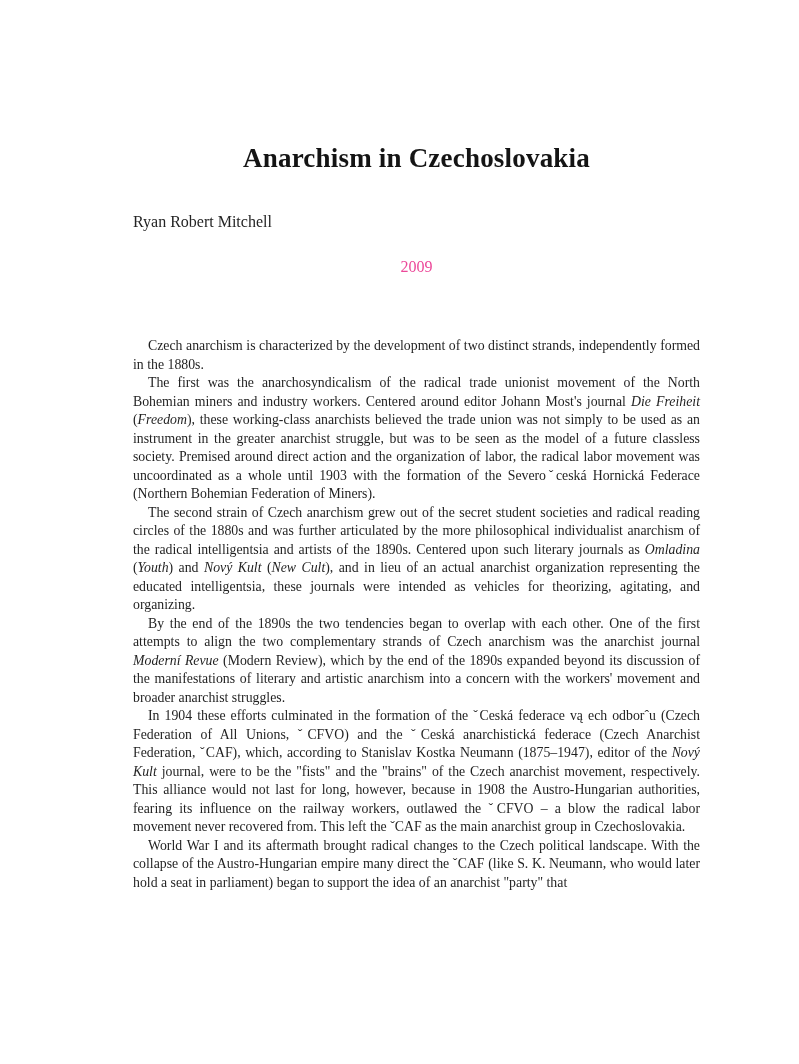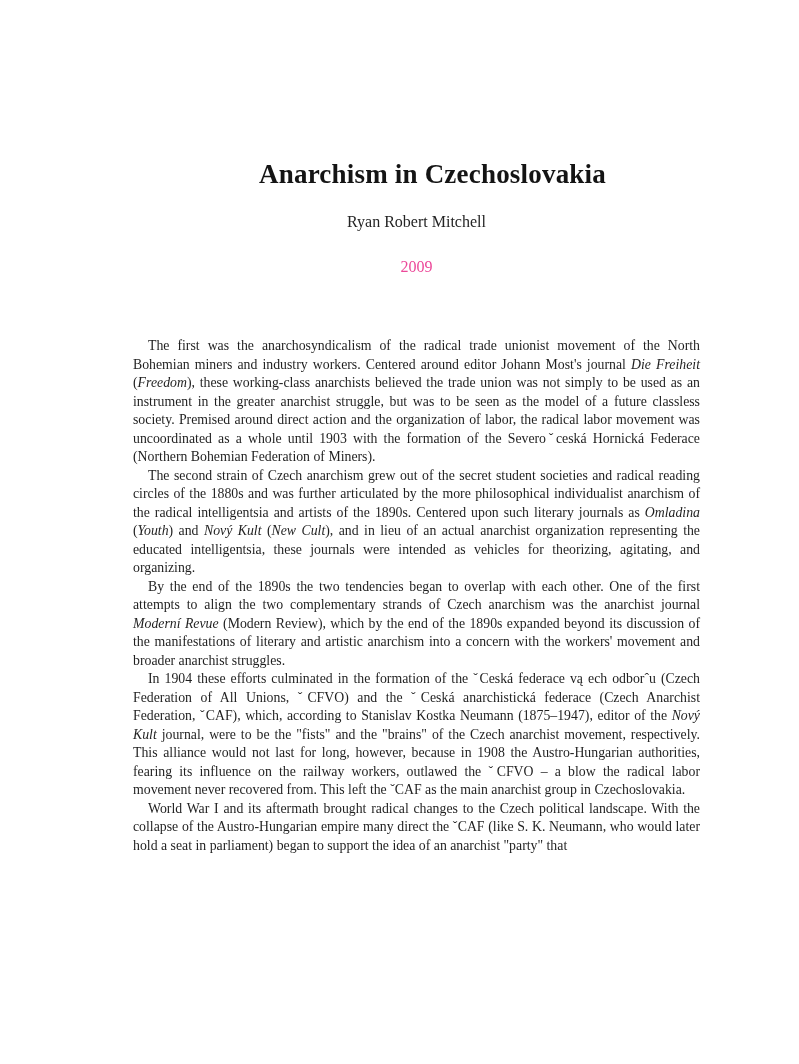--- a/index.html
+++ b/index.html
@@ -14,33 +14,33 @@
     background: #ffffff;
     font-family: "Liberation Serif", serif;
     color: #1f1f1f;
     overflow: hidden;
   }
   .doc-title {
     position: absolute;
     top: 143px;
     left: 133px;
     width: 567px;
-    margin: 16px;
+    margin: 0;
     text-align: center;
     font-size: 27px;
     font-weight: 700;
     color: #141414;
     letter-spacing: 0.2px;
   }
   .doc-author {
     position: absolute;
     top: 213px;
     left: 133px;
     width: 567px;
-    text-align: center;
+    text-align: left;
     font-size: 16px;
     color: #242424;
   }
   .doc-date {
     position: absolute;
     top: 258px;
     left: 133px;
     width: 567px;
     text-align: center;
     font-size: 16px;
@@ -66,19 +66,20 @@
   }
 </style>
 </head>
 <body>
 
 <div class="page">
   <h1 class="doc-title">Anarchism in Czechoslovakia</h1>
   <div class="doc-author">Ryan Robert Mitchell</div>
   <div class="doc-date">2009</div>
   <div class="doc-body">
+      <p><span>Czech anarchism is characterized by the development of two distinct strands, independently formed in the 1880s.</span></p>
       <p><span>The first was the anarchosyndicalism of the radical trade unionist movement of the North Bohemian miners and industry workers. Centered around editor Johann Most's journal </span><span class="it">Die Freiheit</span><span> (</span><span class="it">Freedom</span><span>), these working-class anarchists believed the trade union was not simply to be used as an instrument in the greater anarchist struggle, but was to be seen as the model of a future classless society.  Premised around direct action and the organization of labor, the radical labor movement was uncoordinated as a whole until 1903 with the formation of the Severoˇceská Hornická Federace (Northern Bohemian Federation of Miners).</span></p>
       <p><span>The second strain of Czech anarchism grew out of the secret student societies and radical reading circles of the 1880s and was further articulated by the more philosophical individualist anarchism of the radical intelligentsia and artists of the 1890s.  Centered upon such literary journals as </span><span class="it">Omladina</span><span> (</span><span class="it">Youth</span><span>) and </span><span class="it">Nový Kult</span><span> (</span><span class="it">New Cult</span><span>), and in lieu of an actual anarchist organization representing the educated intelligentsia, these journals were intended as vehicles for theorizing, agitating, and organizing.</span></p>
       <p><span>By the end of the 1890s the two tendencies began to overlap with each other.  One of the first attempts to align the two complementary strands of Czech anarchism was the anarchist journal </span><span class="it">Moderní Revue</span><span> (Modern Review), which by the end of the 1890s expanded beyond its discussion of the manifestations of literary and artistic anarchism into a concern with the workers' movement and broader anarchist struggles.</span></p>
       <p><span>In 1904 these efforts culminated in the formation of the ˇCeská federace vą ech odborˆu (Czech Federation of All Unions, ˇCFVO) and the ˇCeská anarchistická federace (Czech Anarchist Federation, ˇCAF), which, according to Stanislav Kostka Neumann (1875–1947), editor of the </span><span class="it">Nový Kult</span><span> journal, were to be the "fists" and the "brains" of the Czech anarchist movement, respectively.  This alliance would not last for long, however, because in 1908 the Austro-Hungarian authorities, fearing its influence on the railway workers, outlawed the ˇCFVO – a blow the radical labor movement never recovered from.  This left the ˇCAF as the main anarchist group in Czechoslovakia.</span></p>
       <p><span>World War I and its aftermath brought radical changes to the Czech political landscape. With the collapse of the Austro-Hungarian empire many direct the ˇCAF (like S. K. Neumann, who would later hold a seat in parliament) began to support the idea of an anarchist "party" that</span></p>
     </div>
 </div>
 
 </body></html>

